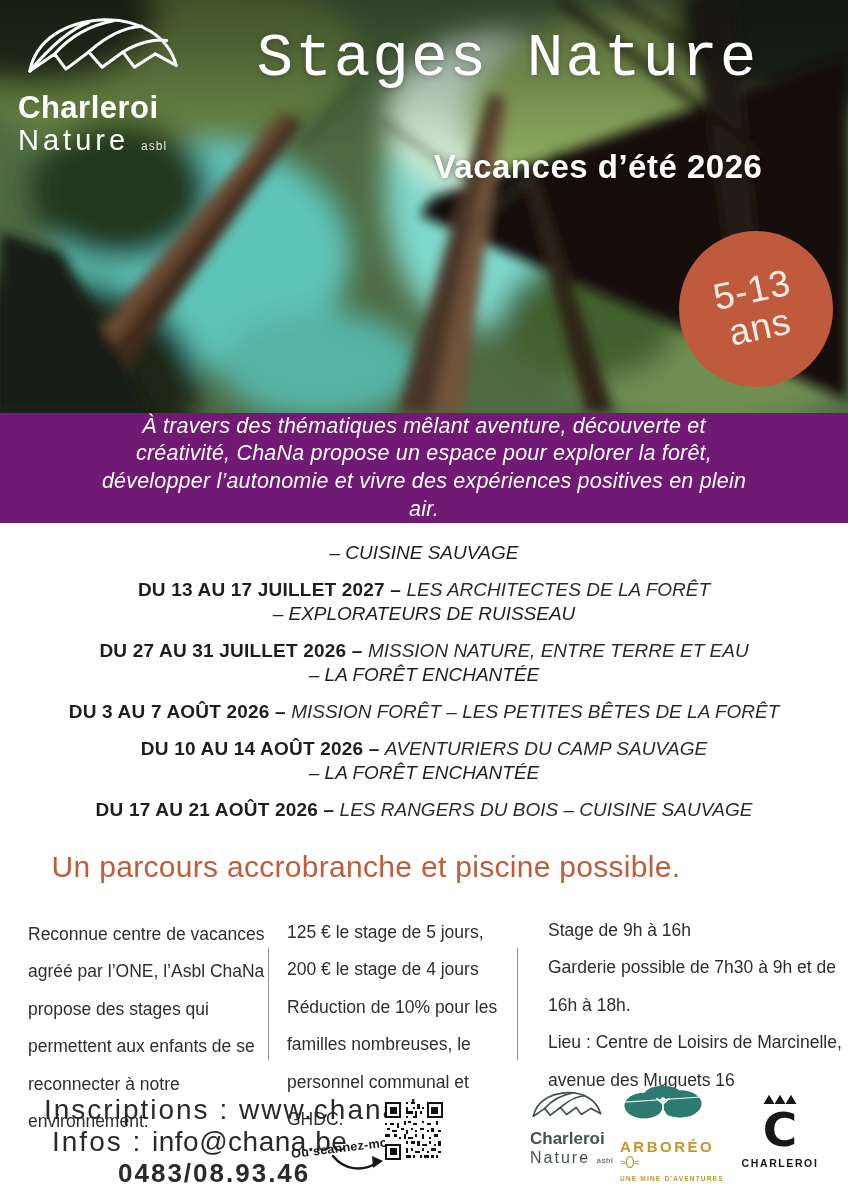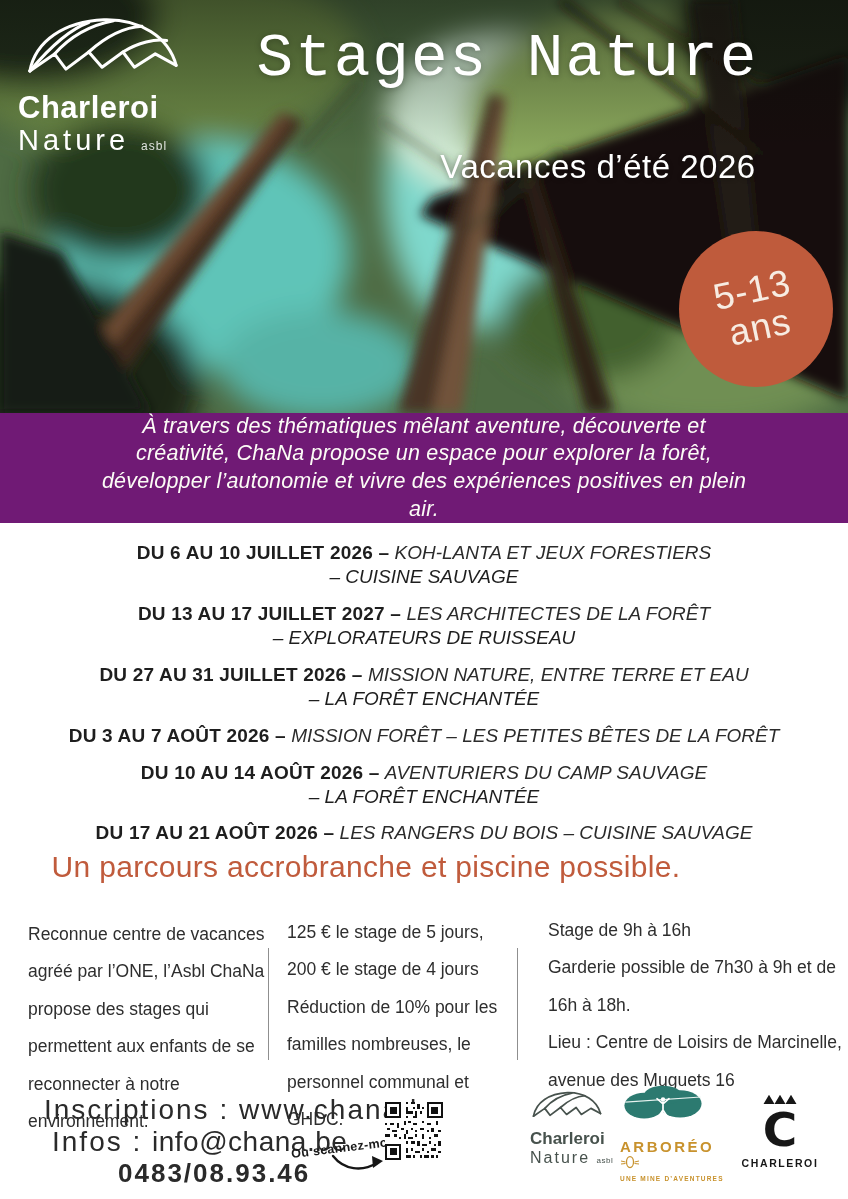--- a/index.html
+++ b/index.html
@@ -15,21 +15,21 @@
   .logo-line1{font-size:31px;font-weight:700;letter-spacing:.5px;line-height:1.05;margin-top:2px;}
   .logo-line2{font-size:29px;font-weight:300;letter-spacing:4px;line-height:1.05;}
   .logo-asbl{font-size:12px;font-weight:300;letter-spacing:1px;opacity:.85;}
   .hero-title{
     position:absolute;top:24px;left:185px;width:645px;text-align:center;
     font-family:Liberation Mono, monospace;font-weight:400;font-size:61px;color:#ffffff;letter-spacing:2px;
     text-shadow:0 1px 6px rgba(0,0,0,.25);
   }
   .hero-subtitle{
     position:absolute;top:148px;left:400px;width:396px;text-align:center;
-    font-size:33px;font-weight:400;color:#ffffff;letter-spacing:.5px;
+    font-size:33px;font-weight:700;color:#ffffff;letter-spacing:.5px;
     text-shadow:0 1px 5px rgba(0,0,0,.3);
   }
   .badge{
     position:absolute;top:231px;left:679px;width:154px;height:156px;border-radius:50%;
     background:#bf5b3c;display:flex;align-items:center;justify-content:center;
   }
   .badge-inner{transform:rotate(-12deg);text-align:center;color:#f7ece2;font-size:37px;line-height:1.02;font-weight:400;letter-spacing:1px;}
   
   .band{
     position:absolute;top:413px;left:0;width:848px;height:110px;background:#701a75;
@@ -160,22 +160,20 @@
       </div>
     </div>
   </div>
 
   <div class="band">
     <p>À travers des thématiques mêlant aventure, découverte et créativité, ChaNa propose un espace pour explorer la forêt, développer l’autonomie et vivre des expériences positives en plein air.</p>
   </div>
 
   <div class="sessions">
     <div class="session">
-      <p><span class="s-date">DU 6 AU 10 JUILLET 2026 –</span>
-         <span class="s-theme">KOH-LANTA ET JEUX FORESTIERS</span></p>
       <p class="s-theme">– CUISINE SAUVAGE</p>
     </div>
     <div class="session">
       <p><span class="s-date">DU 13 AU 17 JUILLET 2027 –</span>
          <span class="s-theme">LES ARCHITECTES DE LA FORÊT</span></p>
       <p class="s-theme">– EXPLORATEURS DE RUISSEAU</p>
     </div>
     <div class="session">
       <p><span class="s-date">DU 27 AU 31 JUILLET 2026 –</span>
          <span class="s-theme">MISSION NATURE, ENTRE TERRE ET EAU</span></p>

